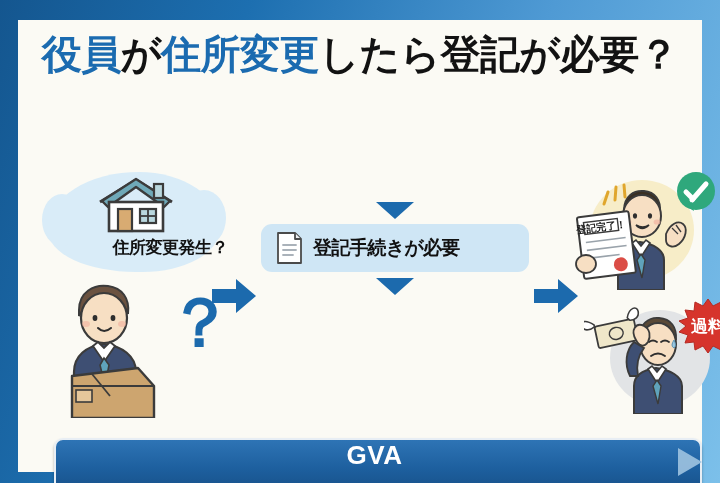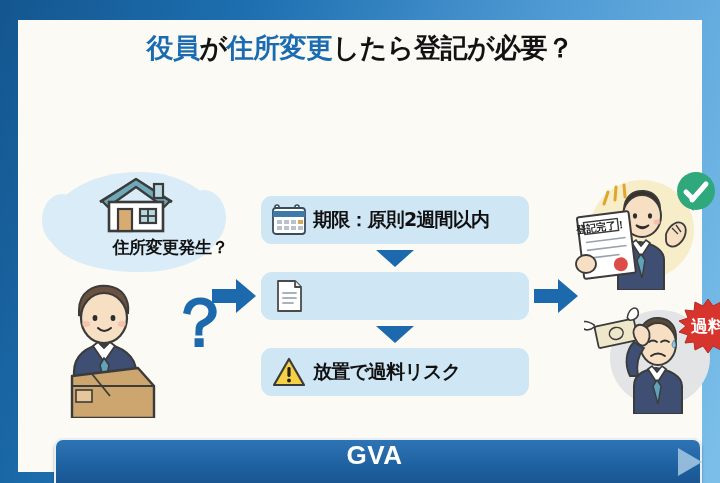--- a/index.html
+++ b/index.html
@@ -24,21 +24,21 @@
   .title-block{
     position:absolute;left:0;top:14px;width:684px;text-align:center;
   }
   .title-line{
     font-weight:bold;
     color:#121212;
     letter-spacing:-0.5px;
     line-height:1.02;
     white-space:nowrap;
   }
-  .title-line.l1{font-size:27px;text-align:center;}
+  .title-line.l1{font-size:40px;text-align:center;}
   .title-line.l2{font-size:40px;margin-top:6px;}
   .hl{color:#1b6bb0;}
 
   
   .left-group{position:absolute;left:22px;top:150px;width:190px;height:250px;}
   .house-blob{
     position:absolute;left:8px;top:2px;width:172px;height:100px;
     background:#d9ecf8;
     border-radius:54% 48% 46% 52% / 58% 56% 44% 42%;
   }
@@ -168,68 +168,42 @@
 
       <div class="qmark">？</div>
     </div>
 
     <svg class="arrow-right-1" viewBox="0 0 48 40">
       <path d="M2 13 L26 13 L26 3 L46 20 L26 37 L26 27 L2 27 Z" fill="#1c6aad"></path>
     </svg>
 
     <div class="flow">
 
-      <div class="flow-box">
-        <svg class="flow-icon" viewBox="0 0 36 36">
-          <rect x="4" y="3" width="4" height="6" rx="2" fill="#fff" stroke="#3b4b5e" stroke-width="1.6"></rect>
-          <rect x="24" y="3" width="4" height="6" rx="2" fill="#fff" stroke="#3b4b5e" stroke-width="1.6"></rect>
-          <rect x="2" y="6" width="32" height="26" rx="3" fill="#ffffff" stroke="#3b4b5e" stroke-width="1.8"></rect>
-          <path d="M2 9 h32 v6 h-32 z" fill="#3f79a8"></path>
-          <g fill="#b9c2cc">
-            <rect x="6" y="18" width="5" height="4"></rect>
-              <rect x="13" y="18" width="5" height="4"></rect>
-            <rect x="20" y="18" width="5" height="4"></rect>
-            <rect x="6" y="24" width="5" height="4"></rect>
-              <rect x="13" y="24" width="5" height="4"></rect>
-            <rect x="20" y="24" width="5" height="4"></rect>
-          </g>
-          <rect x="27" y="18" width="5" height="4" fill="#d9a65c"></rect>
-          <rect x="27" y="24" width="5" height="4" fill="#b9c2cc"></rect>
-        </svg>
-        <span class="flow-text">期限：原則2週間以内</span>
-      </div>
 
       <div class="flow-arrow">
         <div class="tri-down"></div>
       </div>
 
       <div class="flow-box">
         <svg class="flow-icon" viewBox="0 0 36 36">
           <path d="M7 3 H24 L30 9 V33 H7 Z" fill="#ffffff" stroke="#4a4a4a" stroke-width="1.8" stroke-linejoin="round"></path>
           <path d="M24 3 V9 H30" fill="#eceff2" stroke="#4a4a4a" stroke-width="1.8" stroke-linejoin="round"></path>
           <g stroke="#aab2ba" stroke-width="1.8" stroke-linecap="round">
             <line x1="12" y1="15" x2="25" y2="15"></line>
             <line x1="12" y1="20" x2="25" y2="20"></line>
             <line x1="12" y1="25" x2="22" y2="25"></line>
           </g>
         </svg>
+        <span class="flow-text">登記手続きが必要</span>
       </div>
 
       <div class="flow-arrow">
         <div class="tri-down"></div>
       </div>
 
-      <div class="flow-box">
-        <svg class="flow-icon" viewBox="0 0 36 36">
-          <path d="M18 5 L33 31 H3 Z" fill="#f6d143" stroke="#3b3b3b" stroke-width="2.2" stroke-linejoin="round"></path>
-          <rect x="16.4" y="13" width="3.2" height="10" rx="1.4" fill="#222"></rect>
-          <circle cx="18" cy="26.5" r="1.9" fill="#222"></circle>
-        </svg>
-        <span class="flow-text">放置で過料リスク</span>
-      </div>
     </div>
 
     <svg class="arrow-right-2" viewBox="0 0 48 40">
       <path d="M2 13 L26 13 L26 3 L46 20 L26 37 L26 27 L2 27 Z" fill="#1c6aad"></path>
     </svg>
 
     <div class="right-top">
       <svg class="happy-scene" viewBox="0 0 148 118">
         <ellipse cx="76" cy="58" rx="52" ry="50" fill="#f7edc8"></ellipse>
 

